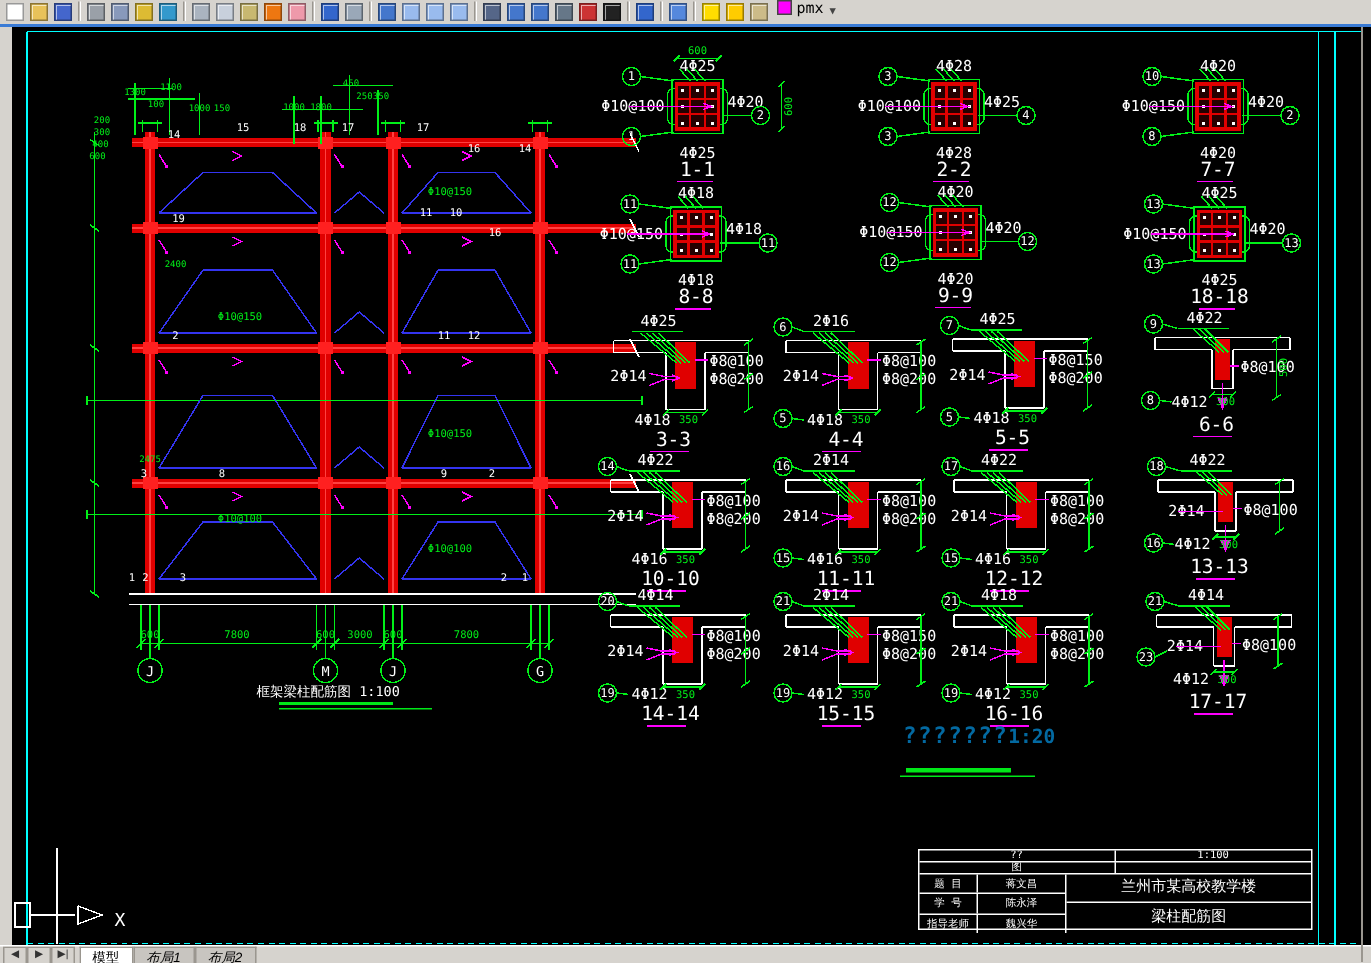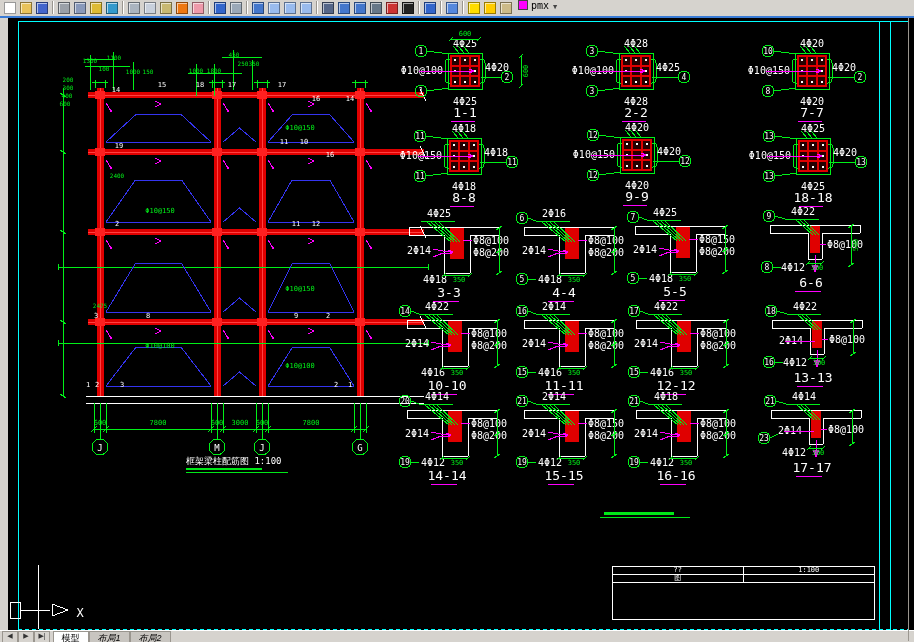--- a/index.html
+++ b/index.html
@@ -16,25 +16,25 @@
               box-shadow:1px 0 0 #fff;}
   .layerbox{display:inline-block;height:14px;vertical-align:top;margin-left:2px;
             font-size:10px;color:#000;font-family:"DejaVu Sans Mono",monospace;}
   .layerbox .sw{display:inline-block;width:8px;height:8px;background:#ff00ff;border:1px solid #444;
                 vertical-align:middle;margin:0 3px 2px 2px;}
   .layerbox .caret{font-size:7px;color:#444;margin-left:4px;}
   
   .canvas{position:absolute;left:8px;top:18px;width:906px;height:612px;background:#000;}
   svg#draw{position:absolute;left:0;top:0;width:914px;height:642px;pointer-events:none;z-index:5;}
   
-  .frame-title{position:absolute;left:186px;top:455px;z-index:6;color:#fff;font-size:9px;
+  .frame-title{position:absolute;left:171px;top:455px;z-index:6;color:#fff;font-size:9px;
                font-family:"DejaVu Sans Mono",monospace;white-space:nowrap;}
   .ftu1{position:absolute;left:186px;top:468px;width:76px;height:2px;background:#00e818;z-index:6;}
   .ftu2{position:absolute;left:186px;top:472px;width:102px;height:1px;background:#00e818;z-index:6;}
-  .detail-title{position:absolute;left:602px;top:494px;z-index:6;color:#000000;white-space:nowrap;
+  .detail-title{position:absolute;left:602px;top:480px;z-index:6;color:#0369a1;white-space:nowrap;
                 font-family:"DejaVu Sans Mono",monospace;font-weight:bold;}
   .detail-title .q{font-size:15px;letter-spacing:1px;}
   .detail-title .sc{font-size:13px;}
   .dtu1{position:absolute;left:604px;top:512px;width:70px;height:3px;background:#00e818;z-index:6;}
   .dtu2{position:absolute;left:600px;top:517px;width:90px;height:1px;background:#00e818;z-index:6;}
   
   .tblock{position:absolute;left:612px;top:566px;width:263px;height:54px;z-index:6;
           border:1px solid #fff;box-sizing:border-box;color:#fff;display:flex;flex-direction:column;
           font-family:"DejaVu Sans Mono",monospace;}
   .tb-r1{height:15px;display:flex;border-bottom:1px solid #fff;}
@@ -1026,20 +1026,40 @@
 
   <div class="tblock">
     <div class="tb-r1">
       <div class="tb-small">
         <div class="cell">??</div>
         <div class="cell">1:100</div>
         <div class="cell">图</div>
         <div class="cell"></div>
       </div>
     </div>
+    <div class="tb-body">
+      <div class="tb-left">
+        <div class="tb-row">
+          <div class="tb-k">题 目</div>
+          <div class="tb-v">蒋文昌</div>
+        </div>
+        <div class="tb-row">
+          <div class="tb-k">学 号</div>
+          <div class="tb-v">陈永泽</div>
+        </div>
+        <div class="tb-row">
+          <div class="tb-k">指导老师</div>
+          <div class="tb-v">魏兴华</div>
+        </div>
+      </div>
+      <div class="tb-right">
+        <div class="tb-project">兰州市某高校教学楼</div>
+        <div class="tb-drawing">梁柱配筋图</div>
+      </div>
+    </div>
   </div>
 
   <div class="tabbar">
     <span class="tabnav">◀</span><span class="tabnav">▶</span><span class="tabnav">▶|</span>
     <span class="tab active">模型</span><span class="tab">布局1</span><span class="tab">布局2</span>
   </div>
 
 </div>
 
 </body></html>

